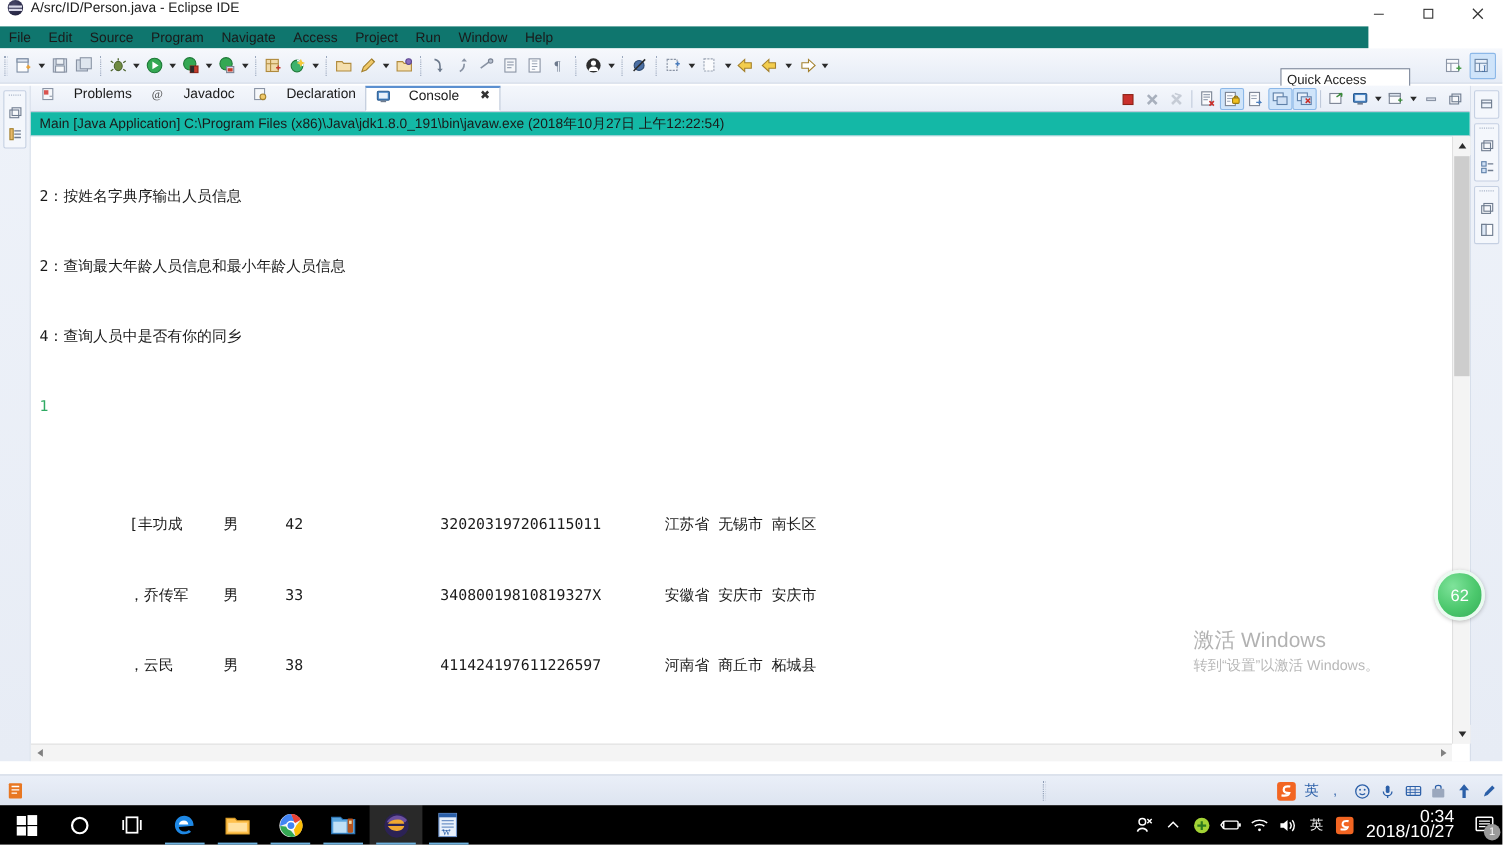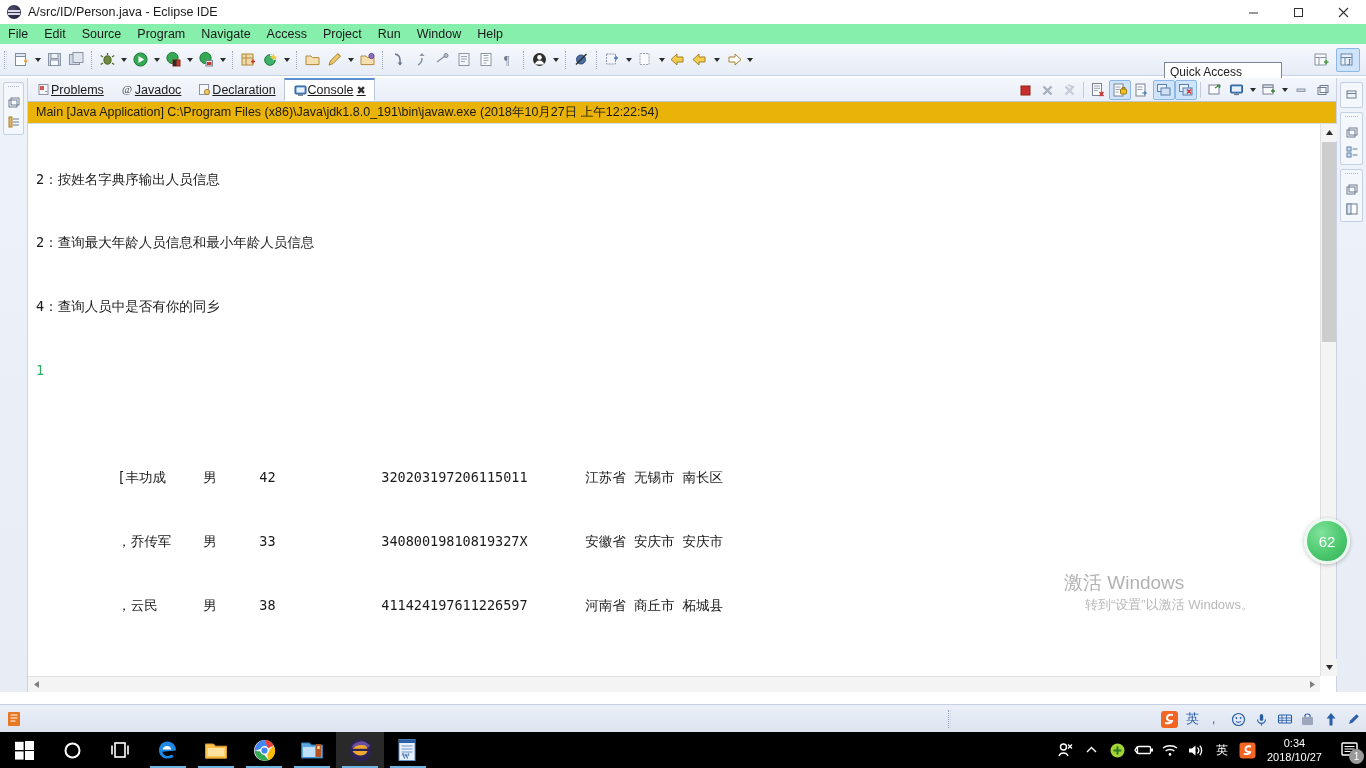--- a/index.html
+++ b/index.html
@@ -7,21 +7,21 @@
     width: 1366px; height: 768px;
     overflow: hidden;
     font-family: "Liberation Sans", sans-serif;
     background: #ffffff;
   }
   #app { position: relative; width: 1366px; height: 768px; background: #fff; }
 
   
   .titlebar {
     position: absolute; top: 0; left: 0; width: 1366px; height: 24px;
-    background: #ffffff; display: flex; align-items: center;
+    background: #ffffff; display: flex; 
   }
   .title-icon {
     width: 14px; height: 14px; margin-left: 7px; margin-right: 7px;
     border-radius: 50%;
     background: radial-gradient(circle at 40% 30%, #4a4a6a 0%, #2b2b4a 60%, #191933 100%);
     position: relative; flex: none;
   }
   .title-icon::after {
     content: ""; position: absolute; left: 1px; right: 1px; top: 5px; height: 1.5px;
     background: #d9d9e8;
@@ -34,22 +34,22 @@
     position: absolute; right: 0; top: 0; height: 24px; display: flex;
   }
   .win-btn {
     width: 45px; height: 24px; display: flex; align-items: center; justify-content: center;
     font-size: 12px; color: #333;
   }
   .win-btn svg { display: block; }
 
   
   .menubar {
-    position: absolute; top: 24px; left: 0; width: 1366px; height: 20px;
-    display: flex; align-items: center; background: #86efac;
+    position: absolute; top: 24px; left: 0; width: 1244px; height: 20px;
+    display: flex; align-items: center; background: #0f766e;
   }
   .menu-item {
     font-size: 12.5px; color: #1a1a1a; padding: 2px 8px; white-space: nowrap;
   }
 
   
   .toolbar {
     position: absolute; top: 44px; left: 0; width: 1366px; height: 32px;
     background: linear-gradient(to bottom, #f6f8fc 0%, #eef2f9 50%, #e6ecf6 100%);
     border-bottom: 1px solid #c9d3e3;
@@ -114,22 +114,22 @@
     position: absolute; left: 28px; top: 78px; width: 1308px; height: 614px;
     background: #f2f5fa;
   }
   .tabrow {
     position: relative; height: 24px; width: 100%;
     background: linear-gradient(to bottom,#f4f7fc,#e9eef7);
     border-bottom: 1px solid #b9c5d8;
     display: flex; align-items: flex-end;
   }
   .tab {
-    height: 23px; display: flex; align-items: center; gap: 0;
-    padding: 0 8px; font-size: 12.5px; color: #1a1a1a; white-space: nowrap; text-decoration: underline;
+    height: 23px; display: flex; align-items: flex-start; gap: 16px;
+    padding: 0 8px; font-size: 12.5px; color: #1a1a1a; white-space: nowrap;
   }
   .tab.active {
     background: #ffffff; border: 1px solid #b9c5d8; border-bottom: 1px solid #fff;
     border-top: 2px solid #5a8fd0;
     font-weight: normal;
   }
   .tab-close { font-size: 11px; color: #333; margin-left: 3px; }
   .tabicon { width: 15px; height: 15px; display:flex; align-items:center; justify-content:center; }
 
   .console-tools {
@@ -142,42 +142,42 @@
   .ct-btn.toggled { background: #cfe4fa; border: 1px solid #8cb8e8; border-radius: 2px; }
   .ct-sep { width: 1px; height: 16px; border-left: 1px solid #c0cadb; margin: 0 3px; }
   .ct-arrow { width: 10px; height: 20px; display:flex; align-items:center; justify-content:center;}
   .ct-arrow::after {
     content:""; width:0;height:0;
     border-left:3.5px solid transparent;border-right:3.5px solid transparent;border-top:4px solid #2a2a2a;
   }
 
   .console-header {
     position: absolute; left: 0; top: 24px; width: 1308px; height: 22px;
-    background: #eab308; border-bottom: 1px solid #d7dde8;
+    background: #14b8a6; border-bottom: 1px solid #d7dde8;
     display: flex; align-items: center; padding-left: 8px;
     font-size: 12.5px; color: #1a1a1a; white-space: nowrap;
   }
 
   .console-body {
     position: absolute; left: 0; top: 46px; width: 1308px; height: 568px;
     background: #ffffff; overflow: hidden;
   }
   .console-text {
     position: absolute; left: 8px; top: 2px; right: 20px;
     font-family: "DejaVu Sans Mono", "Liberation Mono", monospace;
     font-size: 13.5px; line-height: 21.3px; color: #1a1a1a;
     white-space: pre;
   }
   .cline { height: 21.3px; white-space: pre; }
   .cline.inputline { color: #2faa63; }
 
   .col-name { display:inline-block; width: 86px; }
   .col-sex  { display:inline-block; width: 56px; }
   .col-age  { display:inline-block; width: 122px; }
-  .col-id   { display:inline-block; width: 204px; }
+  .col-id   { display:inline-block; width: 204px; margin-left: 19px; }
   .col-addr { display:inline-block; }
 
   
   .vscroll {
     position: absolute; right: 0; top: 46px; width: 16px; height: 552px;
     background: #f4f4f4; border-left: 1px solid #e0e0e0;
   }
   .vscroll-up, .vscroll-down {
     width: 16px; height: 17px; display: flex; align-items: center; justify-content: center;
     background: #f4f4f4; font-size: 8px; color: #505050;
@@ -195,21 +195,21 @@
     width: 16px; height: 16px; display:flex; align-items:center; justify-content:center;
     font-size: 8px; color: #707070;
   }
 
   
   .watermark {
     position: absolute; right: 82px; bottom: 78px;
     text-align: left; color: #b7b7b7; pointer-events: none;
   }
   .wm1 { font-size: 19px; line-height: 25px; color: #b2b2b2; }
-  .wm2 { font-size: 13px; line-height: 19px; color: #b8b8b8; margin-left: 21px; }
+  .wm2 { font-size: 13px; line-height: 19px; color: #b8b8b8; }
 
   
   .float-badge {
     position: absolute; right: -14px; top: 440px;
     width: 46px; height: 46px; border-radius: 50%;
     background: radial-gradient(circle at 35% 30%, #7fe39b 0%, #4cc86d 55%, #35ad57 100%);
     border: 3px solid #eafaf0;
     display: flex; align-items: center; justify-content: center;
     color: #fff; font-size: 15px; box-shadow: 0 1px 4px rgba(0,0,0,.25);
   }
@@ -242,21 +242,21 @@
   .tb-item.running::after {
     content: ""; position: absolute; bottom: 0; left: 6px; right: 6px; height: 2px;
     background: #6fb3e0;
   }
   .tb-item.active { background: rgba(255,255,255,.16); }
   .tray {
     position: absolute; right: 0; top: 0; height: 36px; display: flex; align-items: center;
   }
   .tray-icon { width: 26px; height: 36px; display:flex; align-items:center; justify-content:center; color:#fff; font-size:12px;}
   .clock {
-    color: #fff; font-size: 11px; line-height: 14px; text-align: center;
+    color: #fff; font-size: 16px; line-height: 14px; text-align: right;
     padding: 0 10px 0 6px;
   }
   .notif {
     width: 34px; height: 36px; display:flex; align-items:center; justify-content:center; position: relative;
   }
   .notif-badge {
     position: absolute; right: 2px; bottom: 4px; width: 15px; height: 15px; border-radius: 50%;
     background: #9a9a9a; color: #fff; font-size: 10px;
     display: flex; align-items: center; justify-content: center;
   }

